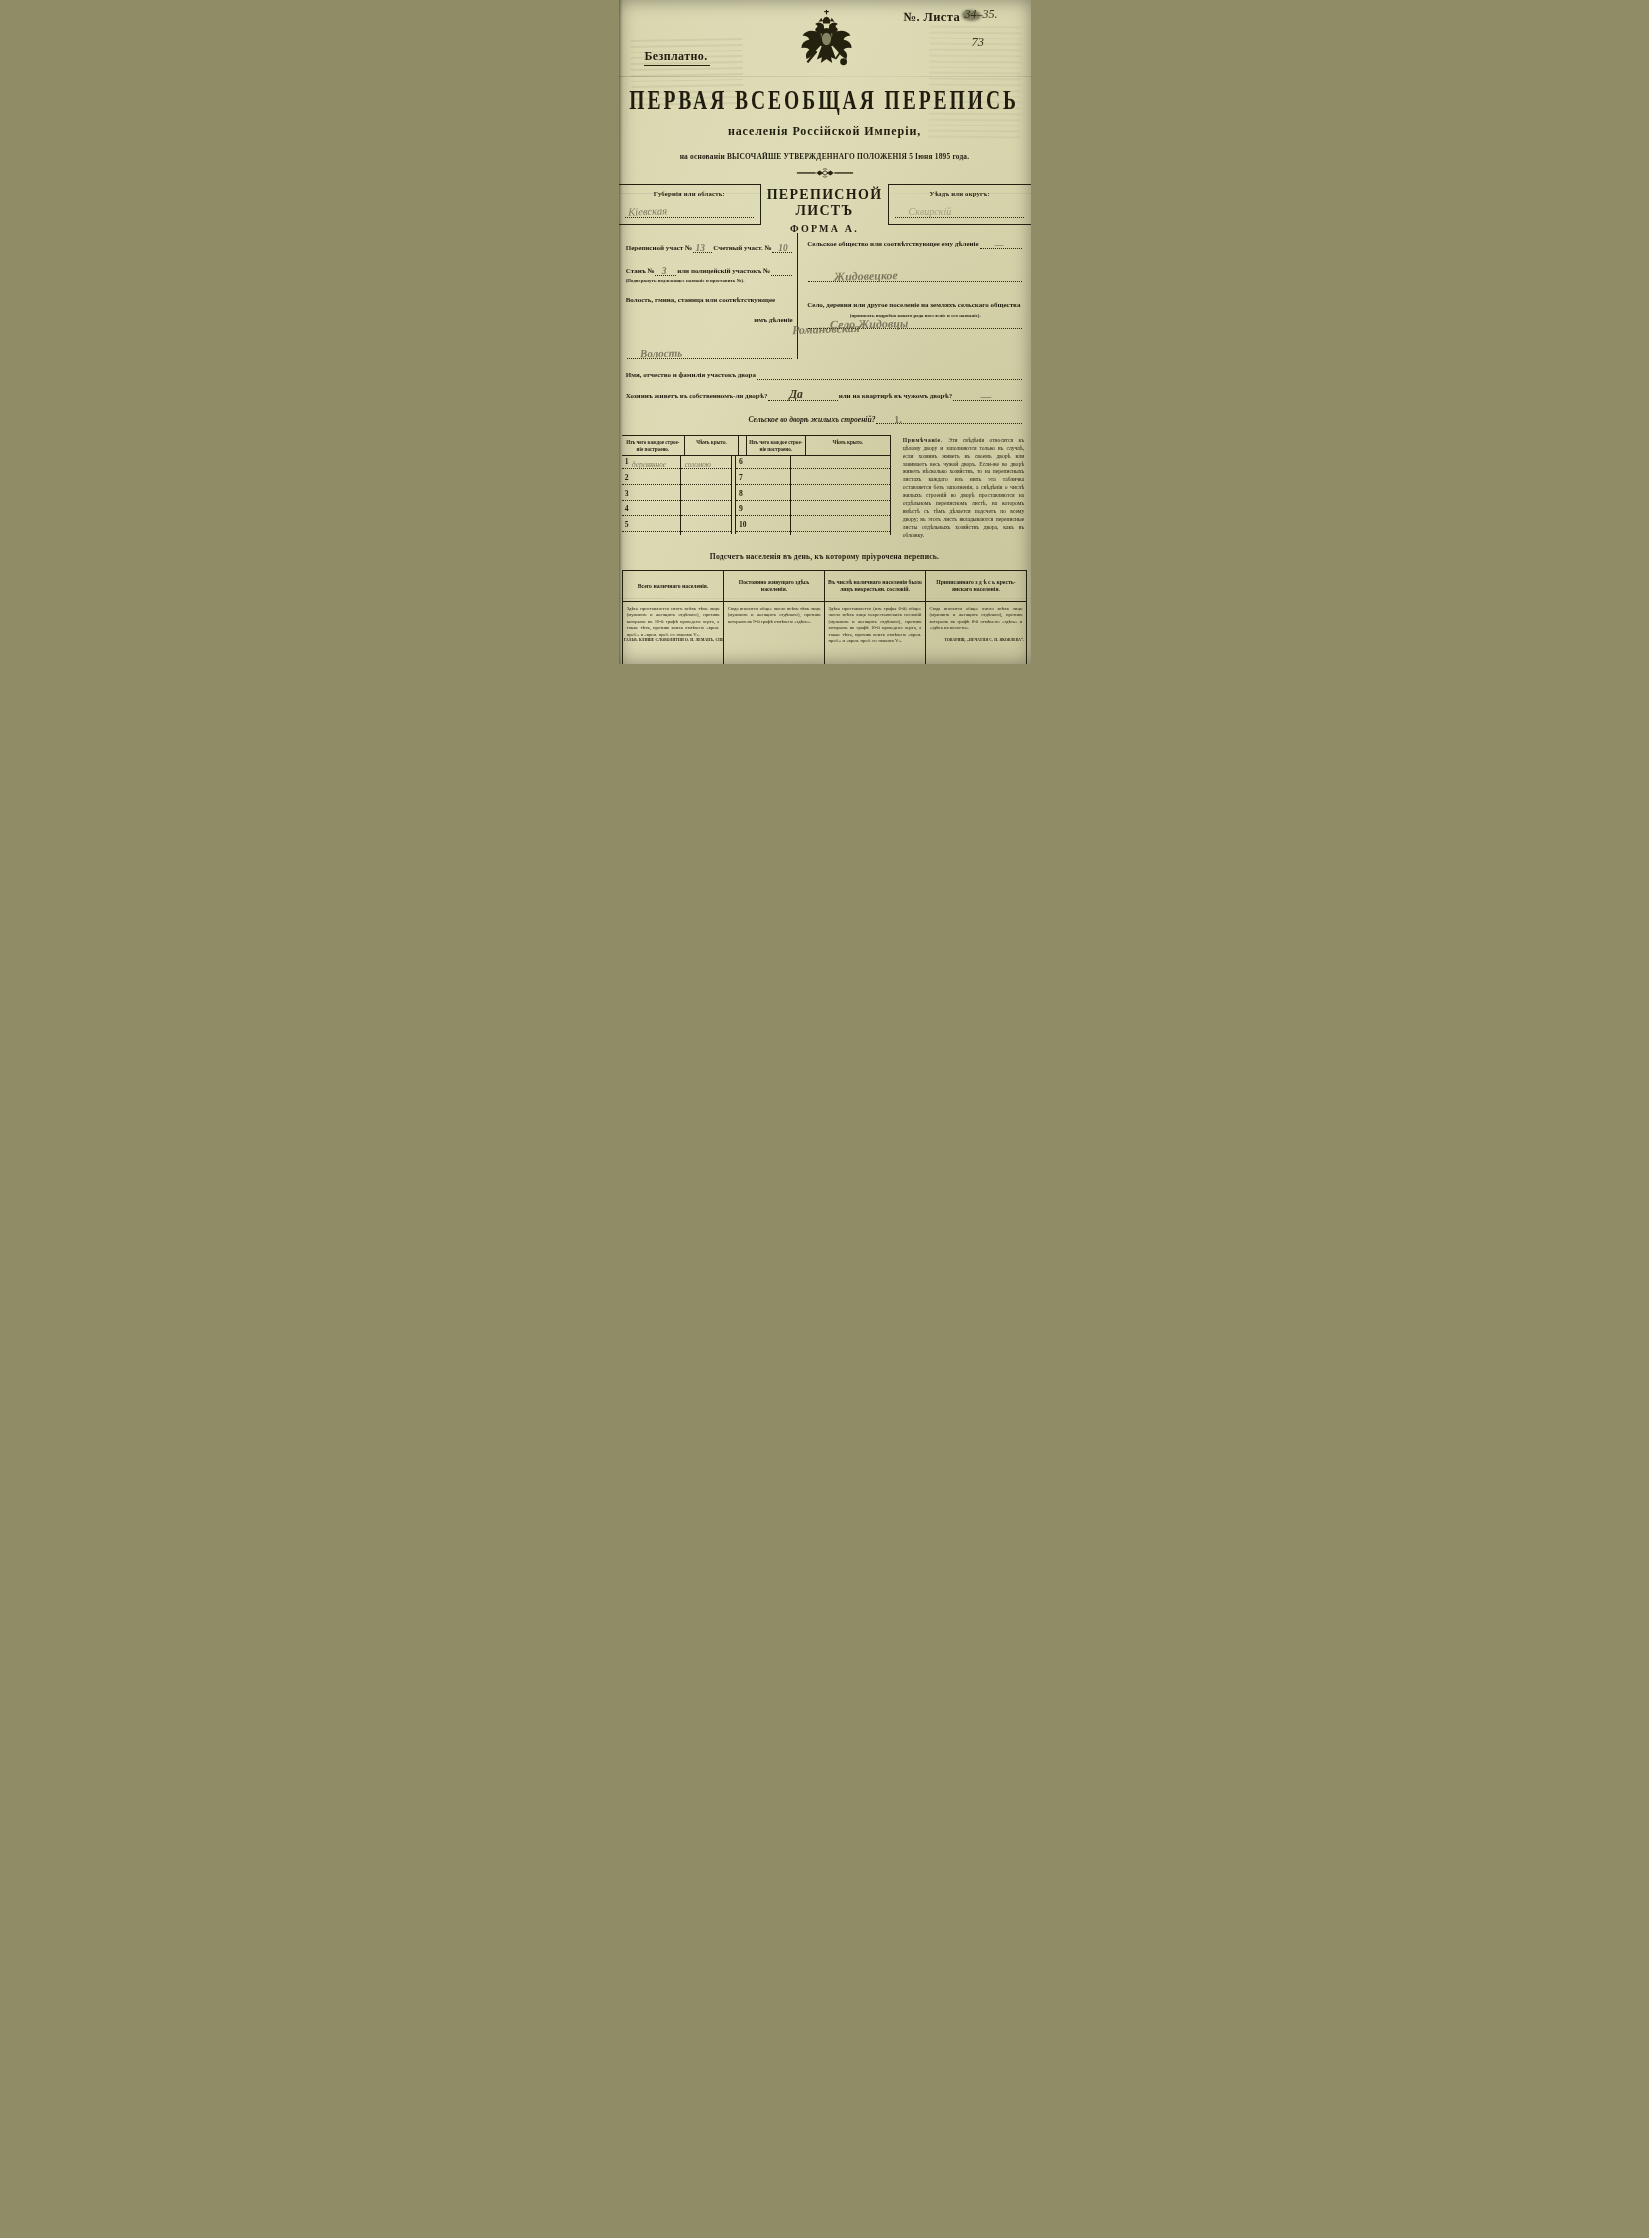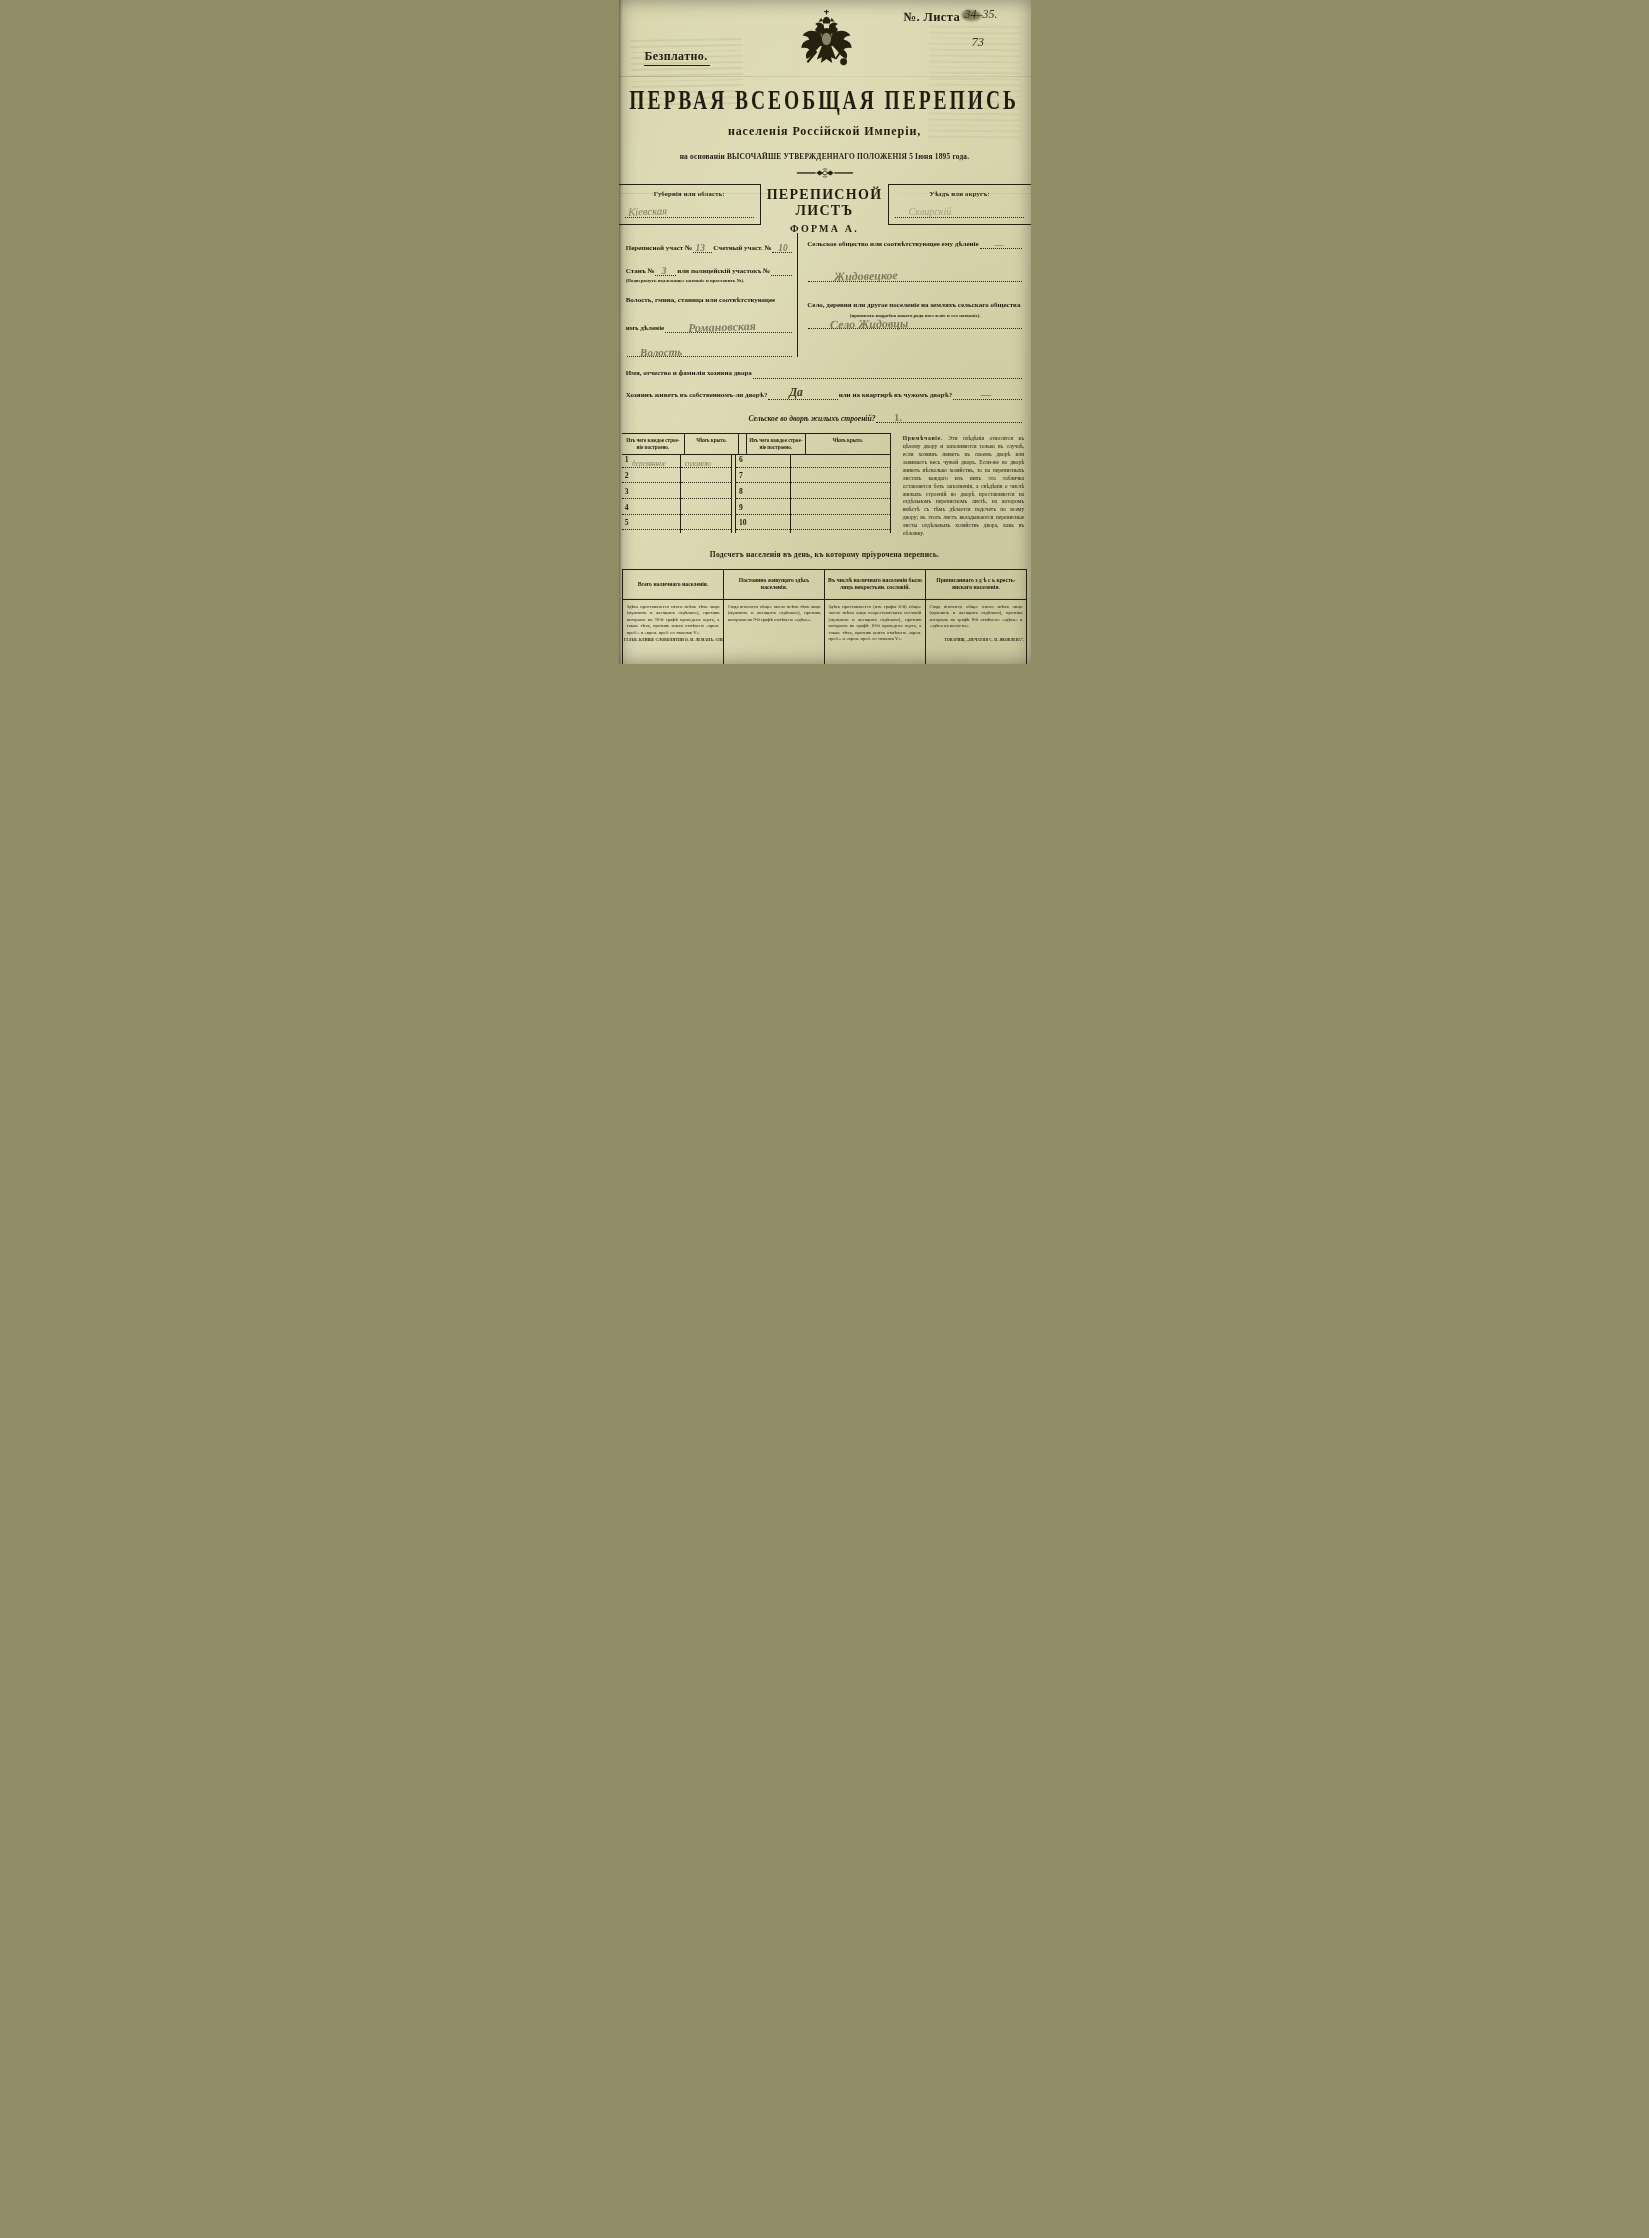--- a/index.html
+++ b/index.html
@@ -180,21 +180,21 @@
         <span class="fill" style="max-width:28px;">
           <span class="hw hw-faint" style="font-size:9.4px;left:30%;">3</span>
         </span>
         <span class="t">или полицейскій участокъ №</span>
         <span class="fill" style="max-width:31px;">
           <span class="hw hw-faint"></span>
         </span>
       </div>
       <div class="hint">(Подчеркнуть подлежащее названіе и проставить №).</div>
       <div class="wraplbl">Волость, гмина, станица или соотвѣтствующее</div>
-      <div class="fline" style="margin-top:18px;">
+      <div class="fline" style="margin-top:11px;flex-direction:column;">
         <span class="t">имъ дѣленіе</span>
         <span class="fill">
           <span class="hw hw-faint" style="font-size:12px;left:18%;transform:rotate(-2deg);">Романовская</span>
         </span>
       </div>
       <div class="fline" style="margin-top:15px;">
         <span class="fill">
           <span class="hw hw-faint" style="font-size:11px;left:8%;transform:rotate(-1deg);">Волость</span>
         </span>
       </div>
@@ -215,21 +215,21 @@
       <div class="hint" style="text-align:center;">(прописать подробно какого рода поселеніе и его названіе).</div>
       <div class="fline" style="margin-top:2px;align-items:flex-end;">
         <span class="fill">
           <span class="hw hw-faint" style="font-size:12px;left:10%;transform:rotate(-1deg);">Село Жидовцы</span>
         </span>
       </div>
     </div>
   </div>
 
   <div class="ownrow">
-    <span class="t">Имя, отчество и фамилія хозяина двора</span>
+    <span class="t">Имя, отчество и фамилія участокъ двора</span>
     <span class="fill">
       <span class="hw hw-faint"></span>
     </span>
   </div>
 
   <div class="ownrow">
     <span class="t">Хозяинъ живетъ въ собственномъ-ли дворѣ?</span>
     <span class="fill" style="max-width:76px;">
       <span class="hw hw-dark" style="font-size:11.6px;left:30%;bottom:-0.4px;">Да</span>
     </span>

